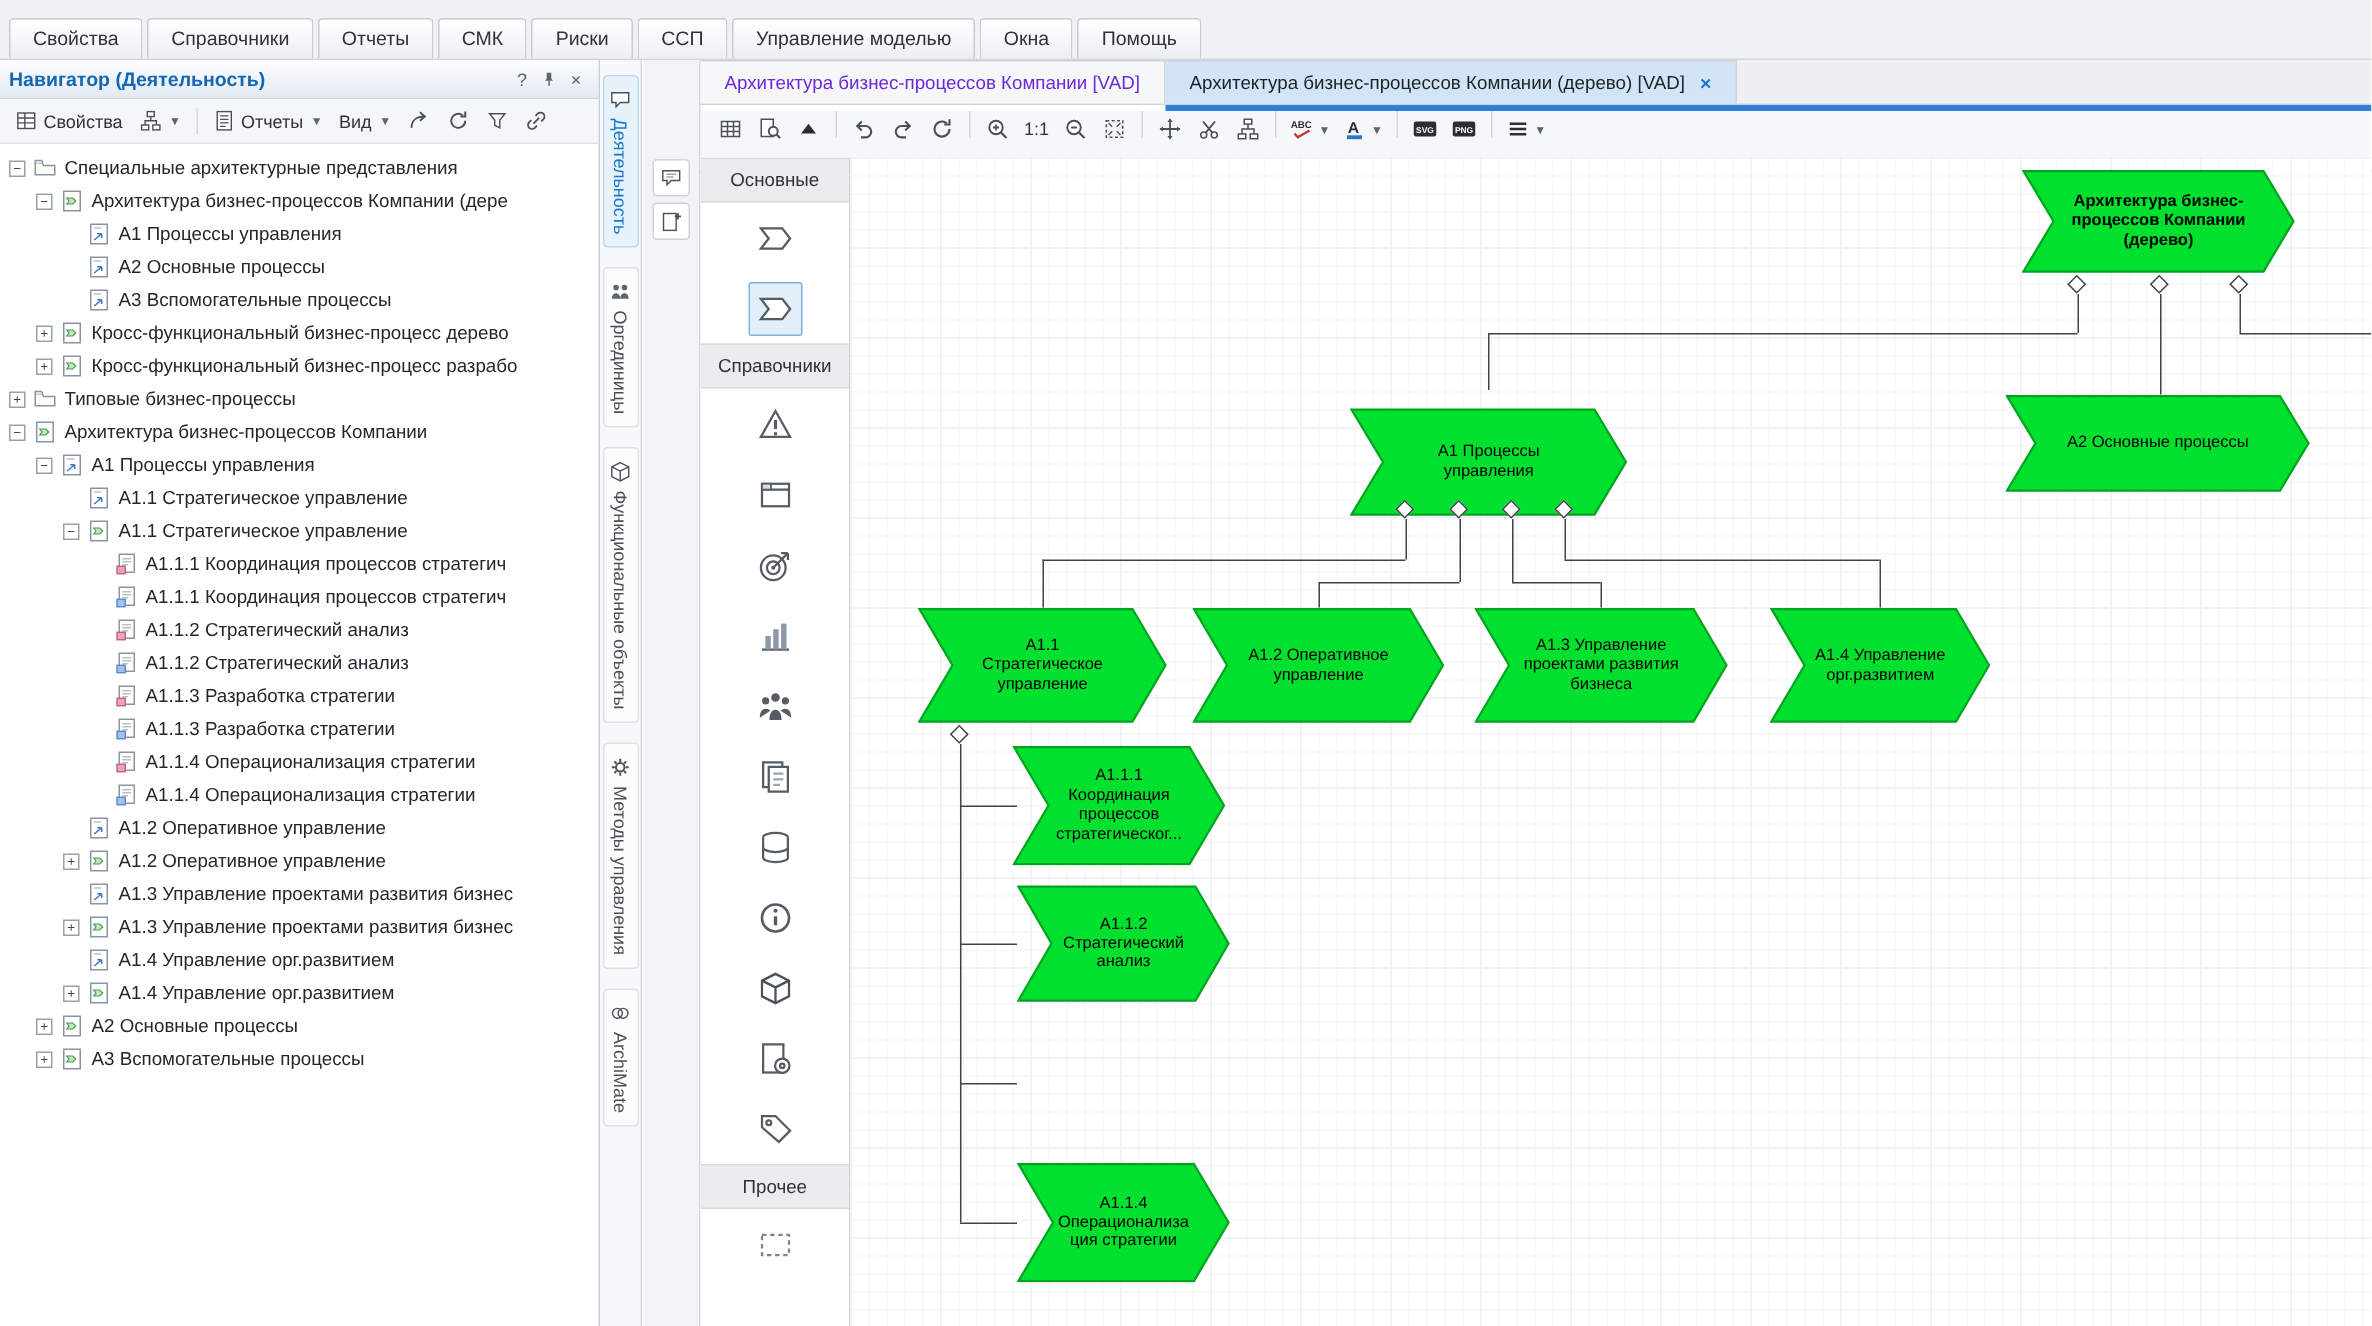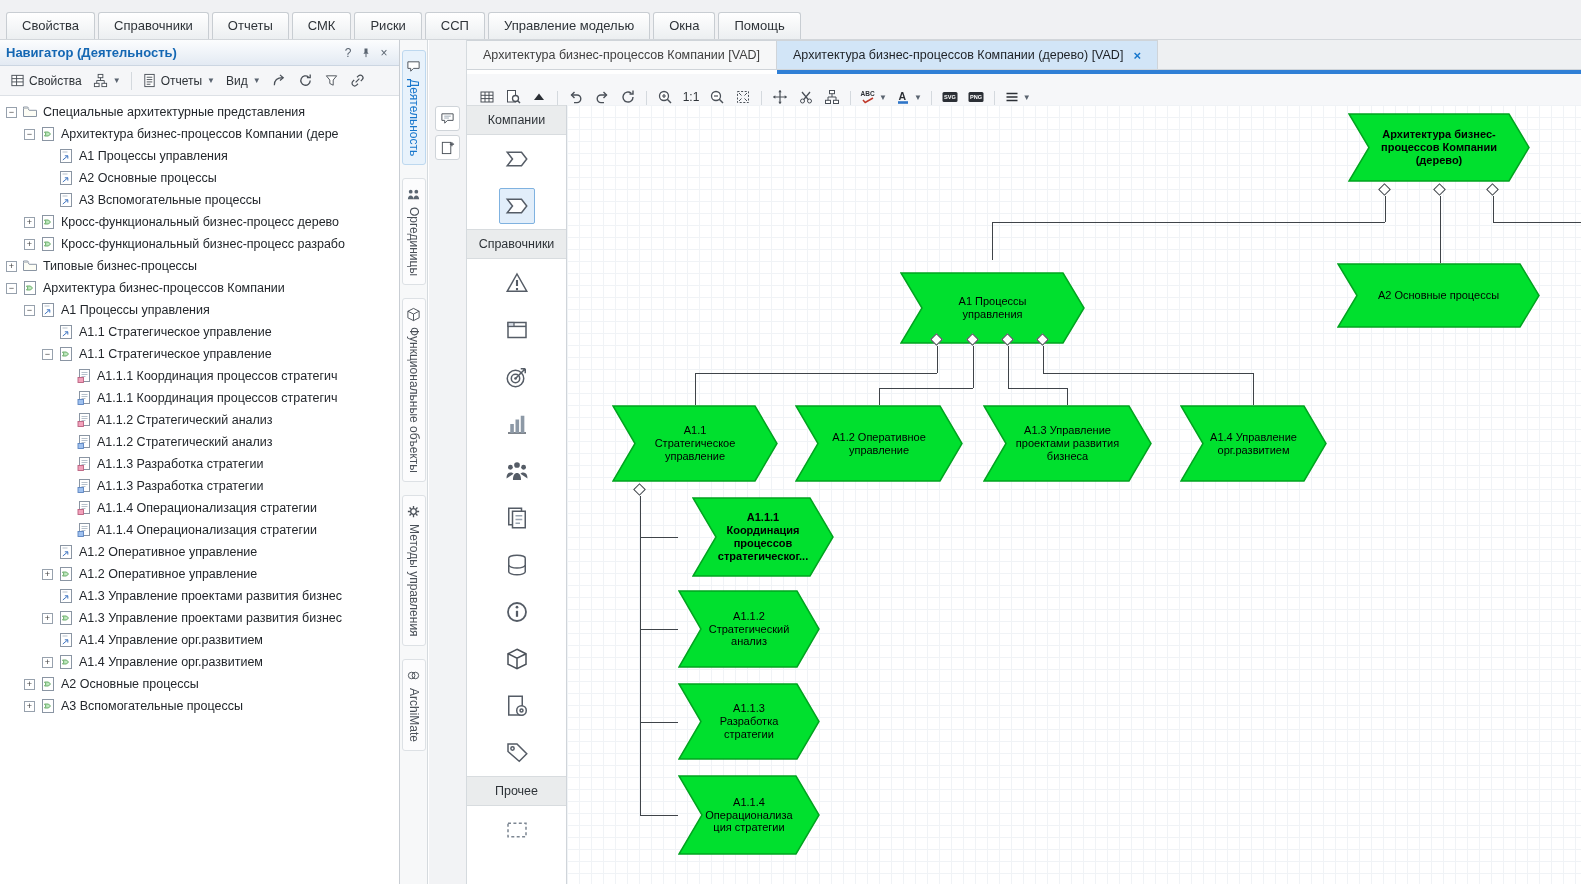--- a/index.html
+++ b/index.html
@@ -31,25 +31,25 @@
 .stab .lbl{writing-mode:vertical-rl;font-size:12px;white-space:nowrap}
 .stab.active{background:#e8f2fb;border-color:#bdd8ef;color:#1877cc}
 
 
 #mini-strip{position:absolute;left:429px;top:40px;width:38px;height:844px;background:#f2f3f5;border-right:1px solid #d5dade;display:flex;flex-direction:column;align-items:center;padding-top:66px;gap:4px}
 .mini-btn{width:25px;height:25px;background:#fff;border:1px solid #cfd4d9;border-radius:3px;display:flex;align-items:center;justify-content:center}
 
 
 #doc-area{position:absolute;left:467px;top:40px;right:0;bottom:0;overflow:hidden}
 #doc-tabs{height:30px;display:flex;background:#eef0f2;border-bottom:1px solid #cfd4d9}
-.dtab{display:flex;align-items:center;gap:10px;padding:0 16px;font-size:12.5px;color:#404040;background:#f6f7f8;border-right:1px solid #cfd4d9;border-top:1px solid #cfd4d9;white-space:nowrap}
+.dtab{display:flex;align-items:center;gap:10px;padding:0 16px;font-size:12.5px;color:#6d28d9;background:#f6f7f8;border-right:1px solid #cfd4d9;border-top:1px solid #cfd4d9;white-space:nowrap}
 .dtab.active{background:#d2e5f7;color:#1d2126}
 .dtab .close{color:#1877cc;font-size:13px;font-weight:bold}
 #tab-indicator{position:absolute;top:30px;height:4px;right:0;background:#2f7fd6}
-#dg-toolbar{position:absolute;left:0;top:34px;right:0;height:41px;background:#f6f7f9;border-bottom:6px solid #8b5cf6;display:flex;align-items:flex-end;padding-left:8px;gap:2px}
+#dg-toolbar{position:absolute;left:0;top:34px;right:0;height:41px;background:#f6f7f9;border-bottom:2px solid #8b5cf6;display:flex;align-items:flex-start;padding-left:8px;gap:2px}
 .dg-btn{min-width:24px;height:24px;display:flex;align-items:center;justify-content:center;border-radius:3px;font-size:12px;color:#2e3338;padding:0 3px;gap:2px}
 
 
 #palette{position:absolute;left:0;top:65px;width:100px;bottom:0;background:#fff;border-right:1px solid #d0d5da;overflow:hidden}
 .pal-header{height:30px;background:#eaeced;border-top:1px solid #d8dcdf;border-bottom:1px solid #d8dcdf;display:flex;align-items:center;justify-content:center;font-size:12.5px;color:#2e3338}
 .pal-icon{height:47px;display:flex;align-items:center;justify-content:center}
 .pal-box{width:36px;height:36px;display:flex;align-items:center;justify-content:center;border:1px solid transparent;border-radius:2px}
 .pal-icon.selected .pal-box{background:#e2eefa;border:1px solid #7fb2e0}
 
 
@@ -677,21 +677,21 @@
       <div class="dg-btn">
         <span>
           <svg width="16" height="16" viewBox="0 0 16 16">
             <path d="M2.5 4.5h11M2.5 8h11M2.5 11.5h11" stroke="#2b2f35" stroke-width="1.6"></path>
           </svg>
         </span>
         <span class="caret">▼</span>
       </div>
     </div>
   <div id="palette">
-      <div class="pal-header">Компании</div>
+      <div class="pal-header">Основные</div>
       <div class="pal-icon">
         <div class="pal-box">
           <span>
             <svg width="24" height="24" viewBox="0 0 16 16">
               <path d="M1.5 3.5h9.5L14.5 8l-3.5 4.5H1.5L5 8z" fill="#fff" stroke="#555c66"></path>
             </svg>
           </span>
         </div>
       </div>
       <div class="pal-icon selected">
@@ -904,44 +904,36 @@
 проектами развития
 бизнеса</div>
       </div>
       <div class="node" style="left: 613px; top: 300px; width: 147px; height: 77px;">
         <svg width="147" height="77">
           <polygon points="1,1 124,1 146,38.5 124,76 1,76 23,38.5" fill="#00e02e" stroke="#00a41f" stroke-width="1.5"></polygon>
         </svg>
         <div class="node-label" style="padding: 0px 25px;">А1.4 Управление
 орг.развитием</div>
       </div>
-      <div class="node" style="left: 125px; top: 392px; width: 142px; height: 80px; font-weight: bold;">
+      <div class="node" style="left: 108px; top: 392px; width: 142px; height: 80px;">
         <svg width="142" height="80">
           <polygon points="1,1 118,1 141,40 118,79 1,79 24,40" fill="#00e02e" stroke="#00a41f" stroke-width="1.5"></polygon>
         </svg>
         <div class="node-label" style="padding: 0px 26px;">А1.1.1
 Координация
 процессов
 стратегическог...</div>
       </div>
       <div class="node" style="left: 111px; top: 485px; width: 142px; height: 78px;">
         <svg width="142" height="78">
           <polygon points="1,1 119,1 141,39 119,77 1,77 23,39" fill="#00e02e" stroke="#00a41f" stroke-width="1.5"></polygon>
         </svg>
         <div class="node-label" style="padding: 0px 25px;">А1.1.2
 Стратегический
 анализ</div>
-      </div>
-      <div class="node" style="left: 111px; top: 578px; width: 142px; height: 77px;">
-        <svg width="142" height="77">
-          <polygon points="1,1 119,1 141,38.5 119,76 1,76 23,38.5" fill="#00e02e" stroke="#00a41f" stroke-width="1.5"></polygon>
-        </svg>
-        <div class="node-label" style="padding: 0px 25px;">А1.1.3
-Разработка
-стратегии</div>
       </div>
       <div class="node" style="left: 111px; top: 670px; width: 142px; height: 80px;">
         <svg width="142" height="80">
           <polygon points="1,1 118,1 141,40 118,79 1,79 24,40" fill="#00e02e" stroke="#00a41f" stroke-width="1.5"></polygon>
         </svg>
         <div class="node-label" style="padding: 0px 26px;">А1.1.4
 Операционализа
 ция стратегии</div>
       </div>
       <div class="cdiamond" style="left: 813px; top: 80px;"></div>

